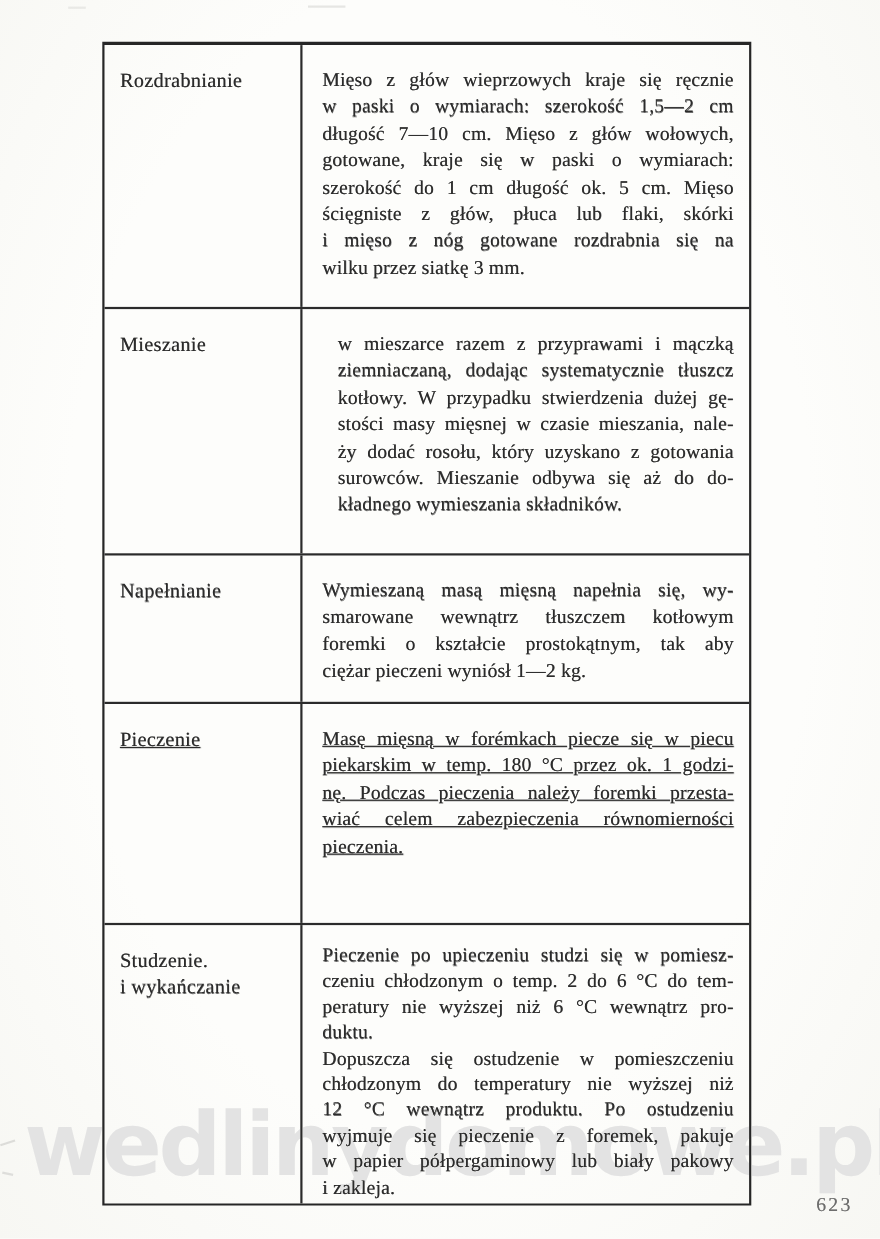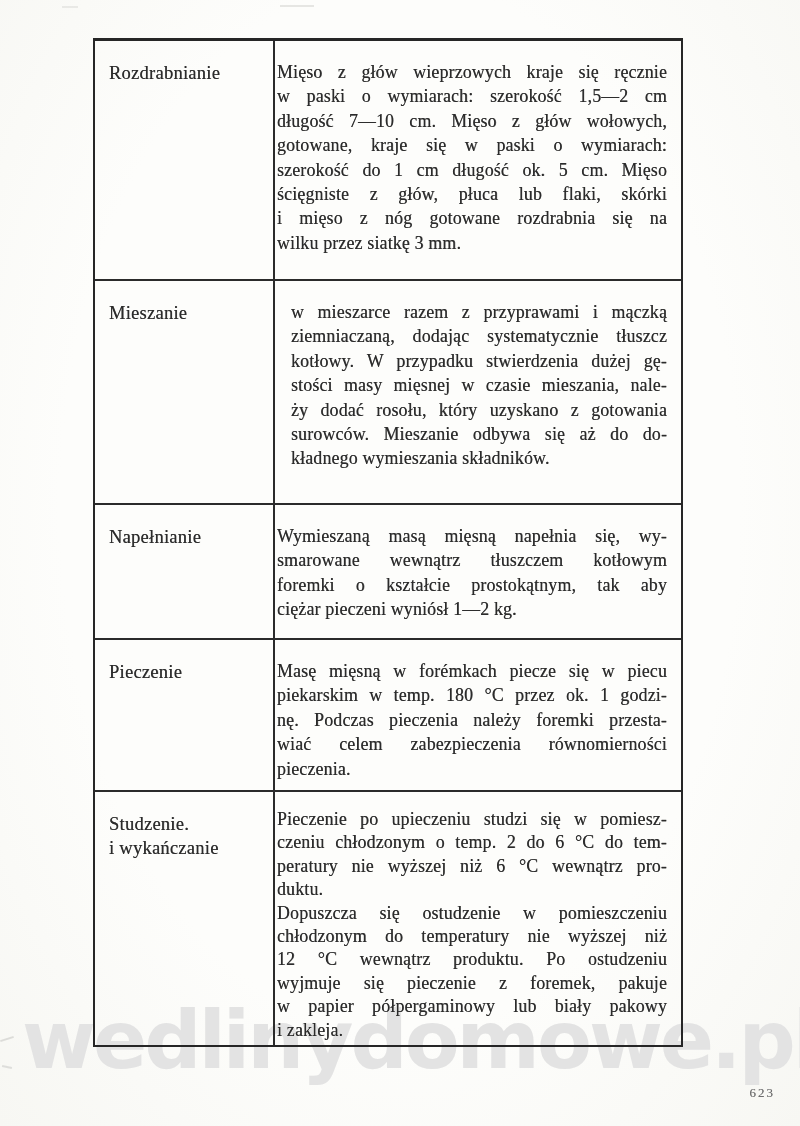--- a/index.html
+++ b/index.html
@@ -29,39 +29,39 @@
     border-top-width: 3px;
   }
   .row {
     display: flex;
     box-sizing: border-box;
   }
   .row + .row { border-top: 2.5px solid #2b2b2b; }
   .row:nth-child(1) { height: 238px; }
   .row:nth-child(2) { height: 224px; gap: 14px; }
   .row:nth-child(3) { height: 135px; }
-  .row:nth-child(4) { height: 152px; }
+  .row:nth-child(4) { height: 201px; text-decoration: underline; }
   .row:nth-child(5) { height: 255px; }
 
   .term-cell {
     width: 180px;
     box-sizing: border-box;
     border-right: 2.5px solid #2b2b2b;
     padding: 20px 6px 0 14px;
     font-size: 18.4px;
     letter-spacing: 0.3px;
   }
   .term-line {
     line-height: 24px;
     text-shadow: 0.3px 0.3px 0.4px rgba(30,30,30,0.65);
   }
   .desc-cell {
     flex: 1;
     box-sizing: border-box;
-    padding: 19px 14px 0 2px;
+    padding: 19px 14px 0 18px;
     font-size: 17.8px;
     line-height: 24.4px;
     letter-spacing: 0.2px;
   }
   .row:nth-child(5) .desc-cell {
     line-height: 23.4px;
     padding-top: 16px;
   }
   .line {
     text-align: justify;
@@ -86,21 +86,21 @@
     pointer-events: none;
     white-space: nowrap;
     z-index: 6;
   }
 
   
   .page-number {
     position: absolute;
     top: 1085px;
     right: 25px;
-    font-size: 13px;
+    font-size: 18px;
     letter-spacing: 2px;
     color: #6d6d6d;
     text-shadow: 0 0 0.5px rgba(90,90,90,0.5);
   }
 
   
   .artifact {
     position: absolute;
     background: #c9c9c6;
     pointer-events: none;

